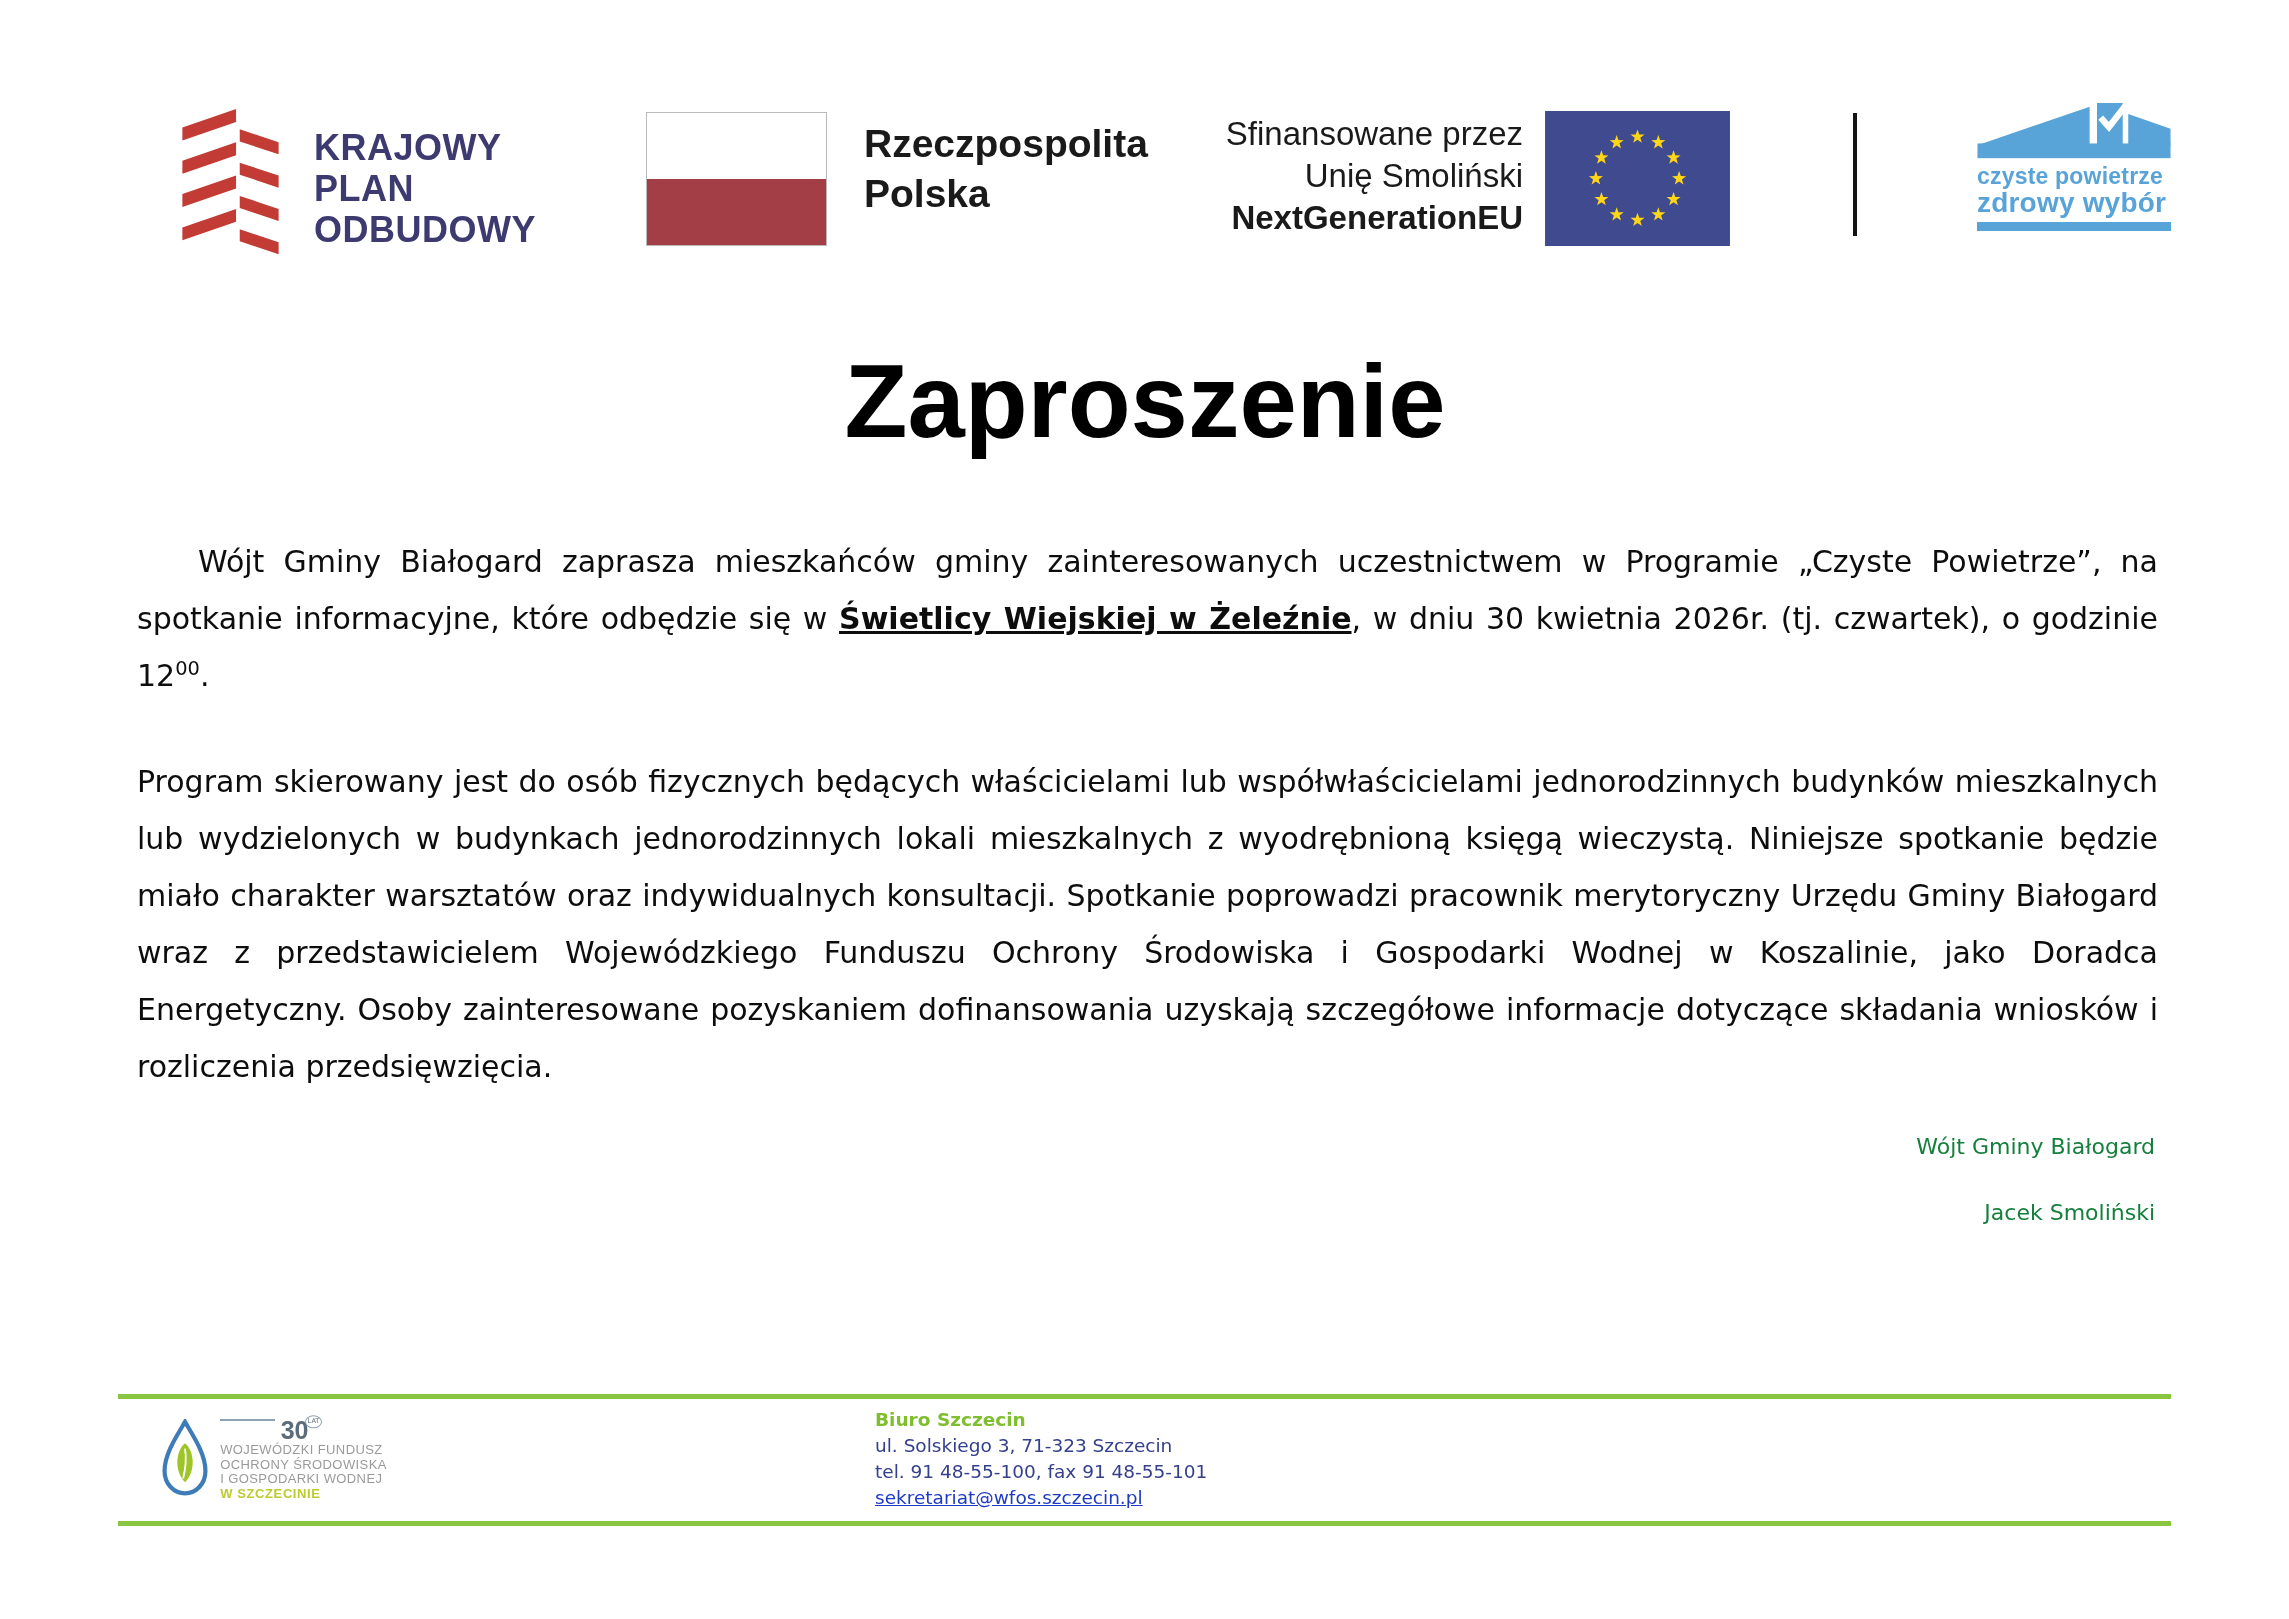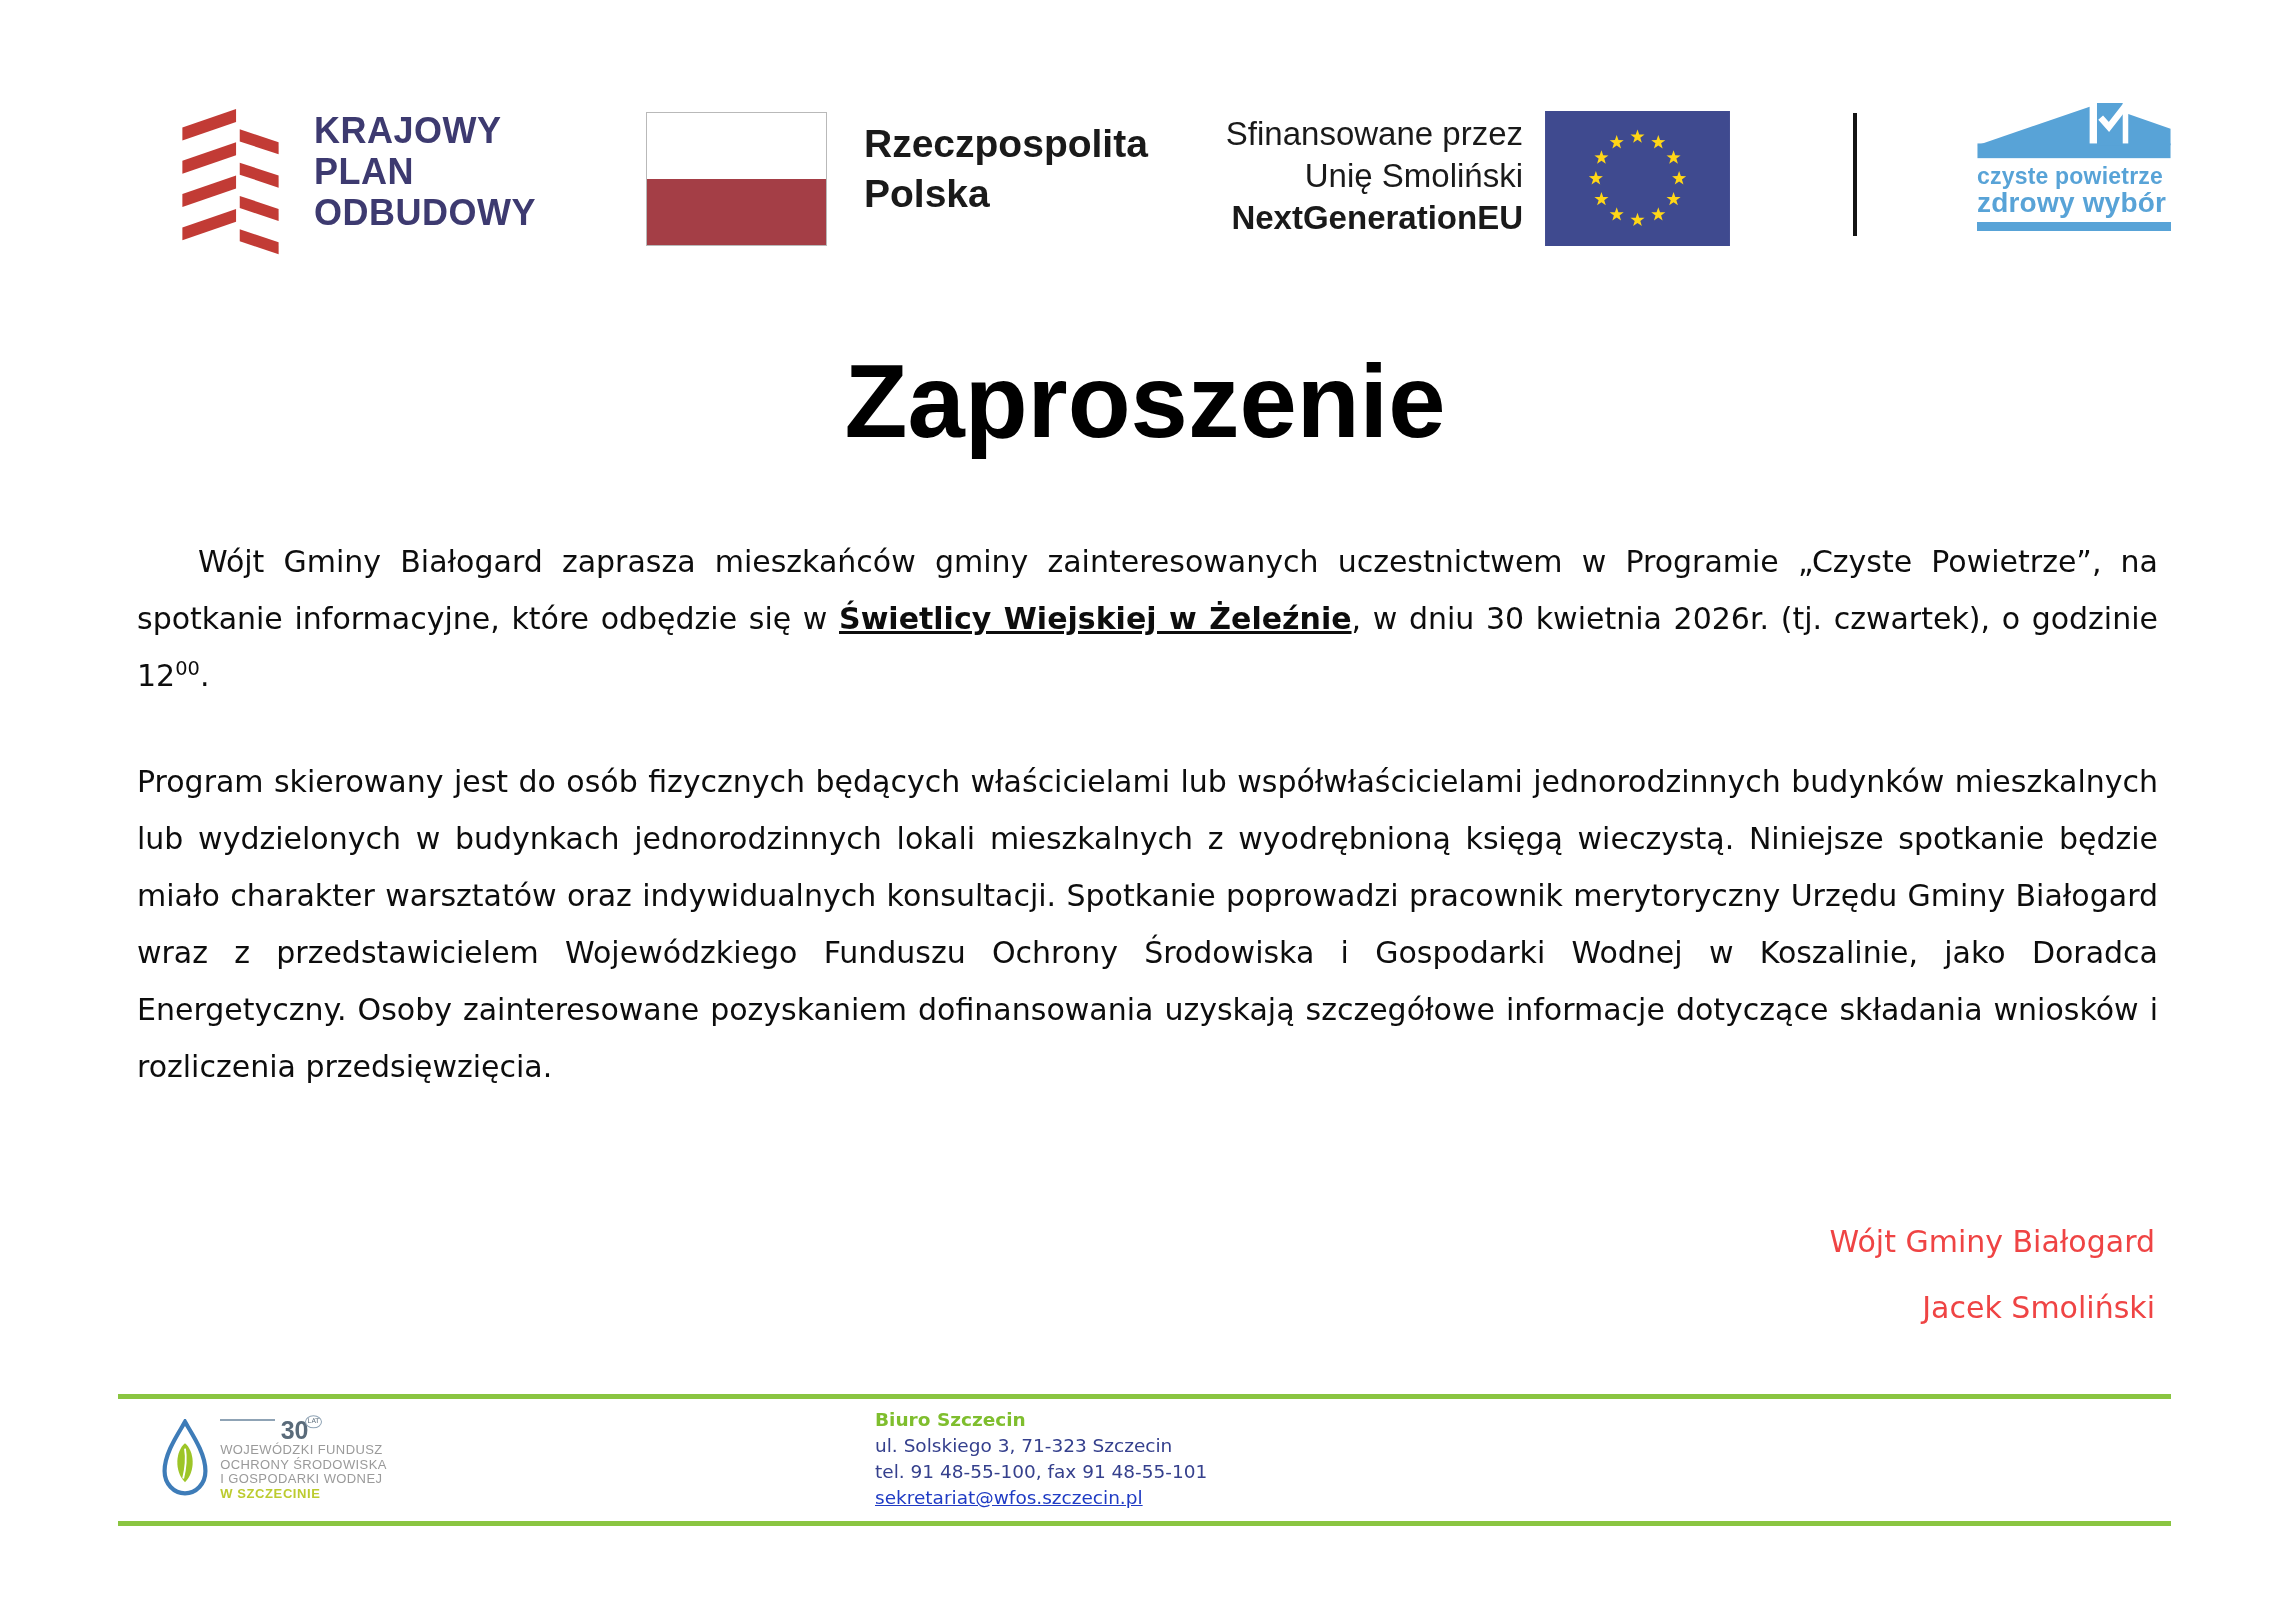--- a/index.html
+++ b/index.html
@@ -8,21 +8,21 @@
     width:2290px;height:1620px;
     background:#ffffff;
     font-family:"DejaVu Sans",sans-serif;
     color:#000;
     overflow:hidden;
     margin:0 auto;
   }
   
   .kpo{position:absolute;left:175px;top:109px;display:flex;align-items:flex-start;}
   .kpo svg{display:block;}
-  .kpo-text{margin-left:28px;margin-top:1px;font-family:"Liberation Sans",sans-serif;
+  .kpo-text{margin-left:28px;margin-top:18px;font-family:"Liberation Sans",sans-serif;
     font-weight:bold;font-size:36px;line-height:41px;color:#3D3A70;letter-spacing:0.5px;}
   .plflag-wrap{position:absolute;left:646px;top:112px;display:flex;align-items:flex-start;}
   .plflag{width:181px;height:134px;border:0.9px solid #b9b9b9;box-sizing:border-box;display:flex;flex-direction:column;}
   .plflag .w{flex:1;background:#ffffff;}
   .plflag .r{flex:1;background:#A43E46;}
   .pl-text{margin-left:37px;margin-top:7.4px;font-family:"Liberation Sans",sans-serif;
     font-weight:600;font-size:39px;line-height:50px;color:#1a1a1a;}
   .eu-wrap{position:absolute;left:1191px;top:111px;display:flex;align-items:flex-start;}
   .eu-text{width:332px;text-align:right;font-family:"Liberation Sans",sans-serif;
     font-size:33px;line-height:42px;color:#1a1a1a;margin-top:1.8px;}
@@ -39,22 +39,22 @@
     font-family:"Liberation Sans",sans-serif;font-weight:bold;font-size:103px;
     letter-spacing:0px;color:#000;}
   
   .bodytext{position:absolute;left:137px;width:2021px;font-size:30px;line-height:57px;
     text-align:justify;color:#0d0d0d;}
   .p1{top:503px;text-indent:61px;}
   .p2{top:723px;}
   .bu{font-weight:bold;text-decoration:underline;}
   .sup{font-size:19.4px;vertical-align:super;line-height:0;}
   
-  .signature{position:absolute;right:135px;top:1209px;text-align:right;
-    font-size:30px;line-height:66px;color:#ef4444;}
+  .signature{position:absolute;right:135px;top:1114px;text-align:right;
+    font-size:22px;line-height:66px;color:#15803d;}
   
   .fline{position:absolute;left:118px;width:2053px;height:4.6px;background:#8AC541;}
   .fline.top{top:1394px;}
   .fline.bottom{top:1521px;}
   .wfos{position:absolute;left:159px;top:1419px;display:flex;}
   .wfos-right{margin-left:9.2px;position:relative;}
   .wfos-30row{display:flex;align-items:flex-start;height:22px;}
   .wfos-30line{width:55px;height:1.8px;background:#8FA3B5;margin-right:5.5px;}
   .wfos-30{font-family:"Liberation Sans",sans-serif;font-weight:bold;font-size:25px;color:#5A6B7A;line-height:22px;}
   .wfos-lat{font-size:6.5px;color:#5A6B7A;border:0.9px solid #8FA3B5;border-radius:50%;

